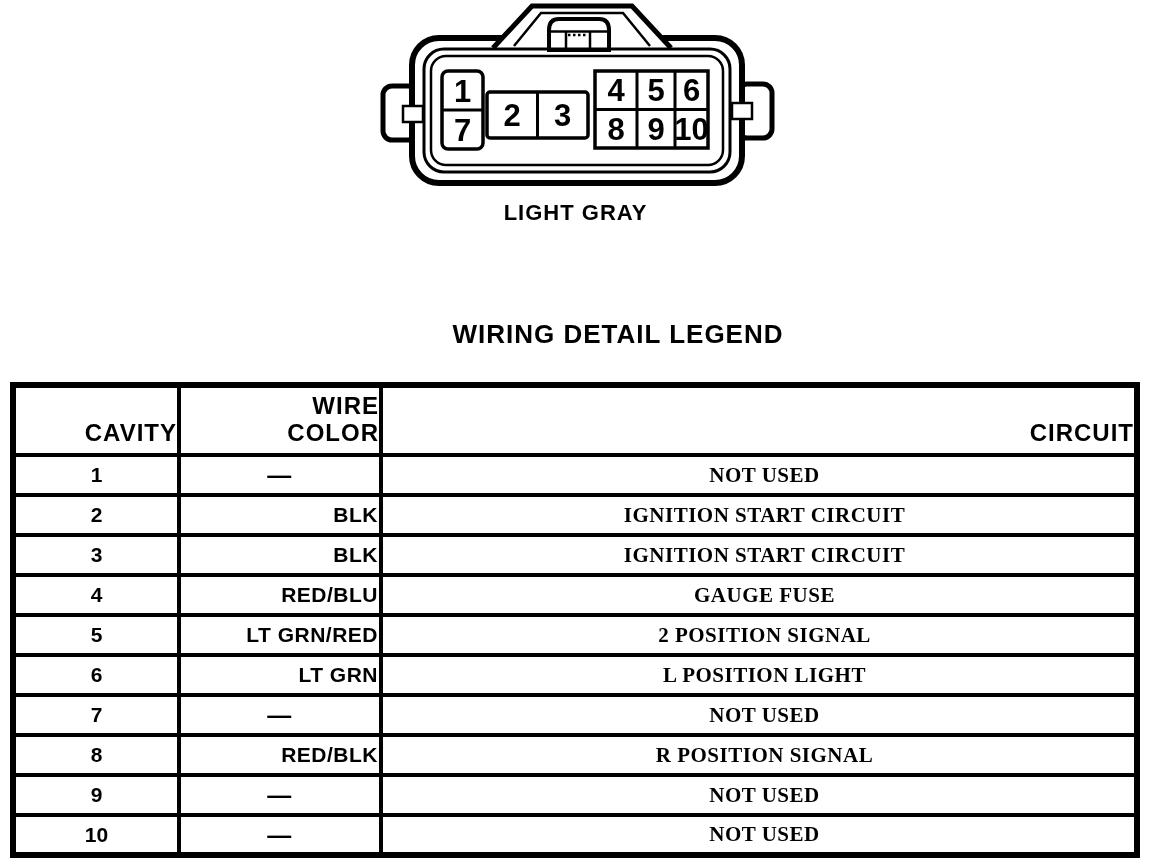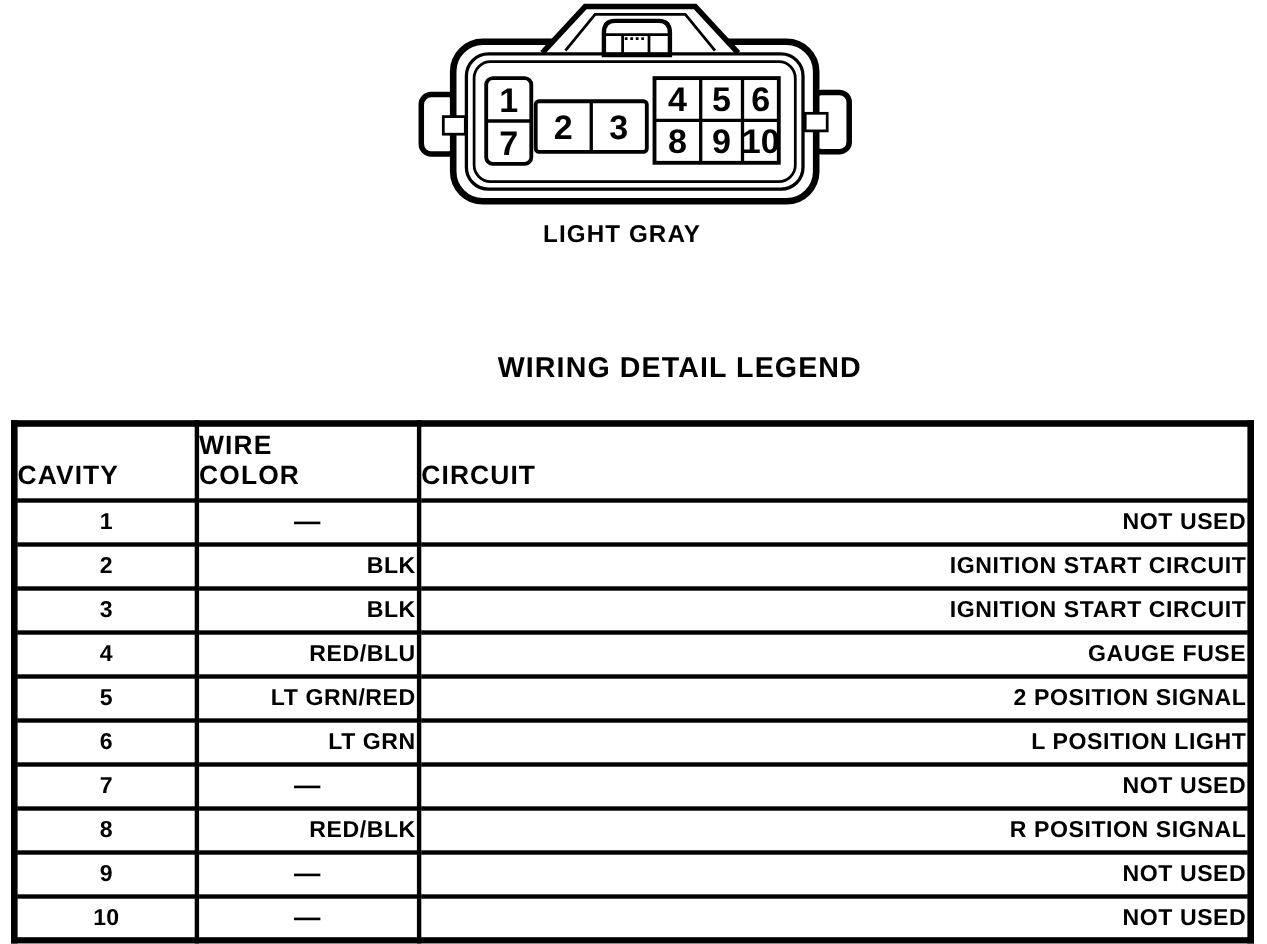--- a/index.html
+++ b/index.html
@@ -17,21 +17,21 @@
     position:absolute;left:375px;top:0px;width:405px;height:192px;
   }
   .connector-figure svg{display:block;}
   .pin-num{
     font-family:"Liberation Sans",sans-serif;
     font-weight:bold;
     font-size:31px;
     fill:#000000;
   }
   .connector-label{
-    position:absolute;left:363px;top:200px;width:405px;
+    position:absolute;left:373px;top:200px;width:405px;
     text-align:center;
     font-size:22px;
     letter-spacing:1px;
   }
   
   .legend-title{
     position:absolute;left:0px;top:319px;width:1152px;
     text-align:center;
     font-size:26px;
     letter-spacing:1px;
@@ -46,31 +46,31 @@
     border:6px solid #000;
   }
   table.legend th, table.legend td{
     border:4px solid #000;
     overflow:hidden;
   }
   table.legend thead tr{height:70px;}
   table.legend tbody tr{height:40px;}
   th.hdr{
     vertical-align:bottom;
-    text-align:left;
+    text-align:right;
     padding:0 0 6px 0;
     font-size:24px;
     letter-spacing:1px;
     line-height:1.12;
   }
   td{font-size:21px;}
   td.cavity{text-align:center;}
   td.wire{text-align:right;padding-left:15px;letter-spacing:0.5px;}
   td.wire.dash{text-align:center;padding-left:0;font-size:24px;}
-  td.circuit{text-align:right;padding-left:13px;letter-spacing:0.5px;}
+  td.circuit{text-align:center;padding-left:13px;letter-spacing:0.5px;font-family:Liberation Serif, serif;}
 </style>
 </head>
 <body>
 
 <div class="page">
 
   <div class="connector-figure">
     <svg width="405" height="192" viewBox="0 0 405 192">
 
       <rect x="8" y="86" width="34" height="54" rx="9" fill="#fff" stroke="#000" stroke-width="5"></rect>

